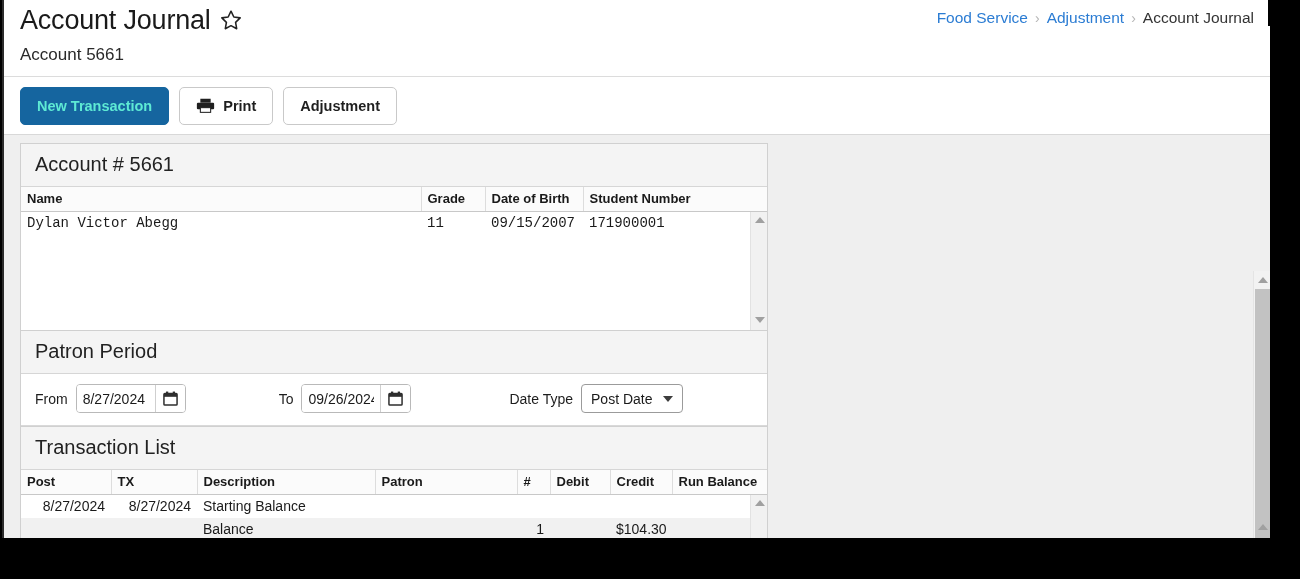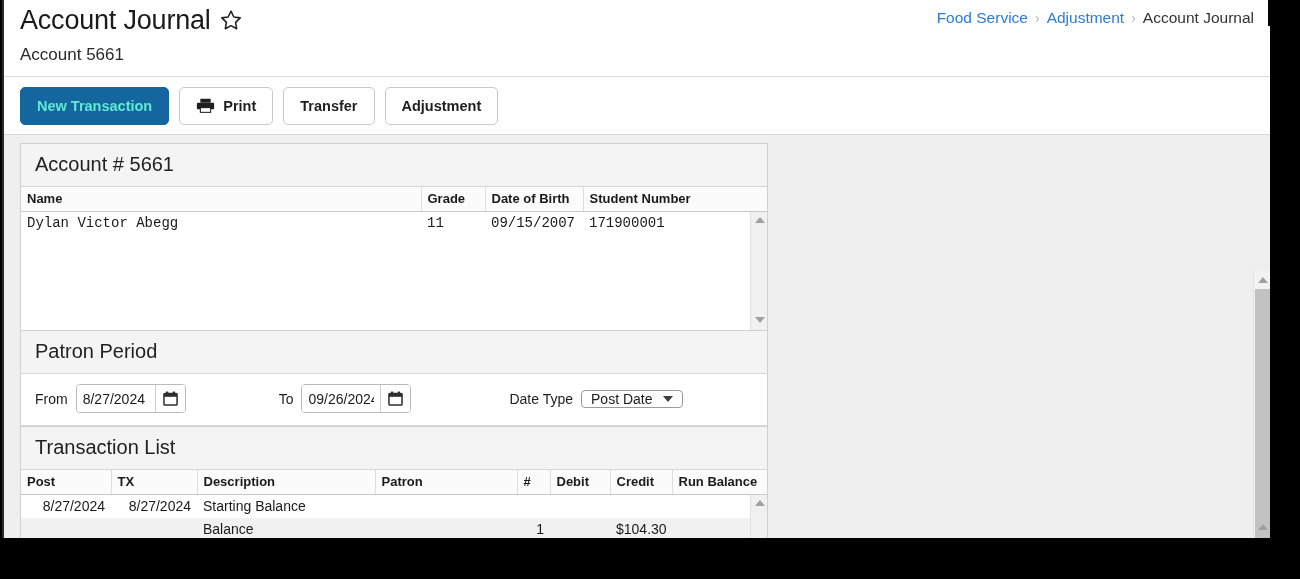--- a/index.html
+++ b/index.html
@@ -227,21 +227,21 @@
     width: 30px;
     border-left: 1px solid #cfcfcf;
     background: #ffffff;
     display: flex; align-items: center; justify-content: center;
     cursor: pointer;
   }
   .cal-icon { width: 15px; height: 15px; display: block; }
   .select-box {
     border: 1px solid #9b9b9b;
     border-radius: 4px;
-    height: 18px;
+    height: 29px;
     background: #ffffff;
     display: inline-flex;
     align-items: center;
     gap: 10px;
     padding: 0 9px;
     font-size: 14px;
     color: #1a1a1a;
     cursor: pointer;
   }
   .caret {
@@ -319,21 +319,20 @@
 
       <div class="btn btn-default">
         <svg class="printer-icon" viewBox="0 0 20 16">
           <rect x="4.5" y="0.8" width="11" height="4.2" fill="#1f1f1f"></rect>
           <rect x="0.8" y="5" width="18.4" height="7" rx="1.2" fill="#1f1f1f"></rect>
           <rect x="4.5" y="10.3" width="11" height="5" fill="#ffffff" stroke="#1f1f1f" stroke-width="1.1"></rect>
         </svg>
         <span>Print</span>
       </div>
 
-      <div class="btn btn-default">Transfer</div>
       <div class="btn btn-default">Adjustment</div>
     </div>
 
     <div id="content">
 
       <div id="panel-col">
 
         <div class="section">
           <div class="section-header">Account # 5661</div>
 

